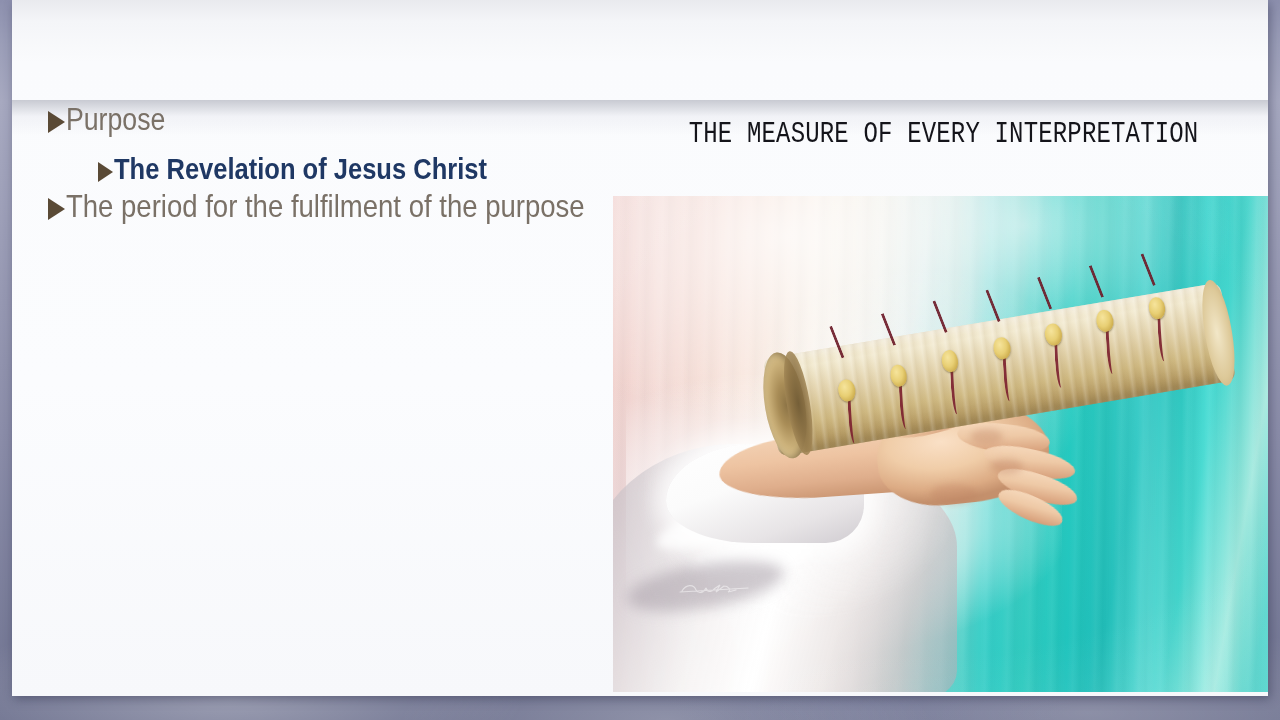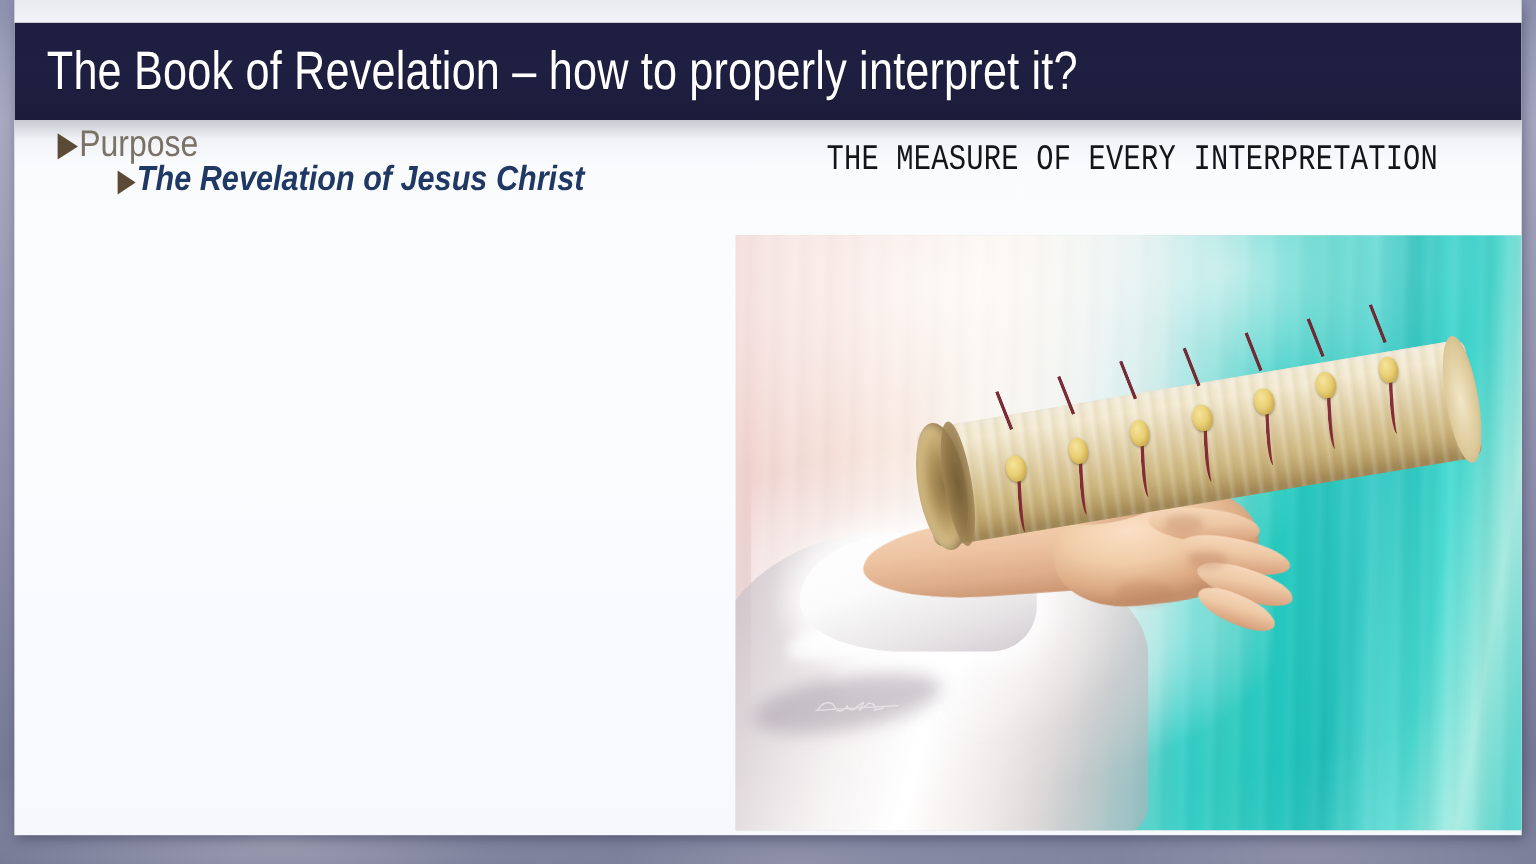--- a/index.html
+++ b/index.html
@@ -60,21 +60,21 @@
 
   
   .bullets{
     position:absolute; left:36px; top:104px; width:570px;
   }
   .bullet-row{
     display:flex; align-items:flex-start;
     white-space:nowrap;
   }
   .bullet-row.lvl1{ margin-left:0px; margin-top:0px;text-align:center; }
-  .bullet-row.lvl2{ margin-left:50px; margin-top:0;font-style:italic; }
+  .bullet-row.lvl2{ margin-left:50px; margin-top:20px; }
   .bullet-row.lvl3{ margin-left:0px; margin-top:6px; }
 
   .tri{
     width:0; height:0;
     border-top:11px solid transparent;
     border-bottom:11px solid transparent;
     border-left:17px solid #5a4a36;
     flex:0 0 auto;
   }
   .tri.small{
@@ -330,38 +330,39 @@
     pointer-events:none;
   }
 </style>
 </head>
 <body>
 
 <div class="backdrop-texture"></div>
 
 <div class="slide">
 
-  <div class="title-band">
-    <div class="title-text"><span class="condensed">The Book of Revelation – how to properly interpret it?</span></div>
-  </div>
 
   <div class="under-title-fade"></div>
 
   <div class="bullets">
 
     <div class="bullet-row lvl1">
       <span class="tri"></span>
       <span class="btxt">Purpose</span>
     </div>
 
     <div class="bullet-row lvl2">
       <span class="tri small"></span>
       <span class="btxt accent">The Revelation of Jesus Christ</span>
     </div>
 
+    <div class="bullet-row lvl3">
+      <span class="tri"></span>
+      <span class="btxt lvl3txt">The period for the fulfilment of the purpose</span>
+    </div>
 
   </div>
 
   <div class="right-heading">
     <span class="rline"><span class="sq">THE MEASURE OF EVERY INTERPRETATION</span></span>
   </div>
 
   <div class="picture">
     <div class="pic-layer bg-base"></div>
     <div class="pic-layer bg-streaks"></div>

